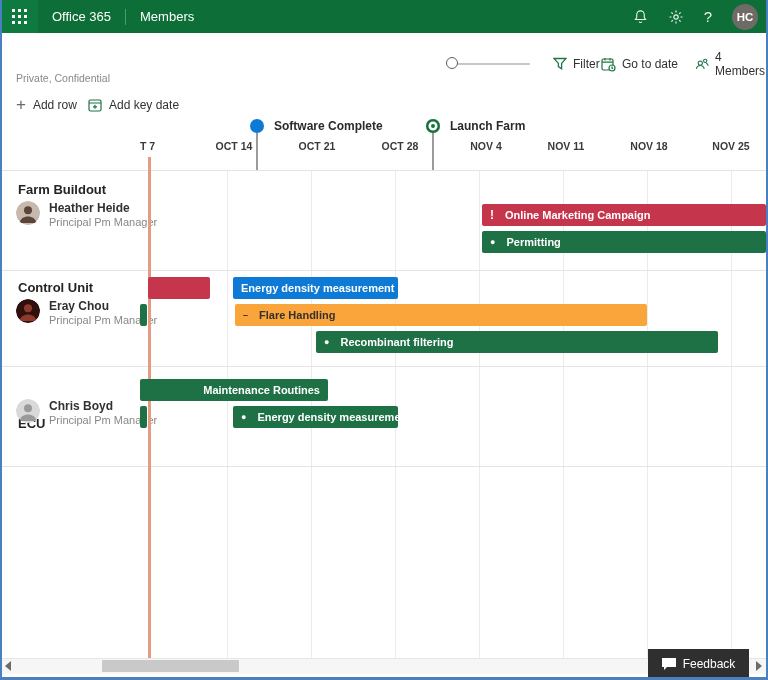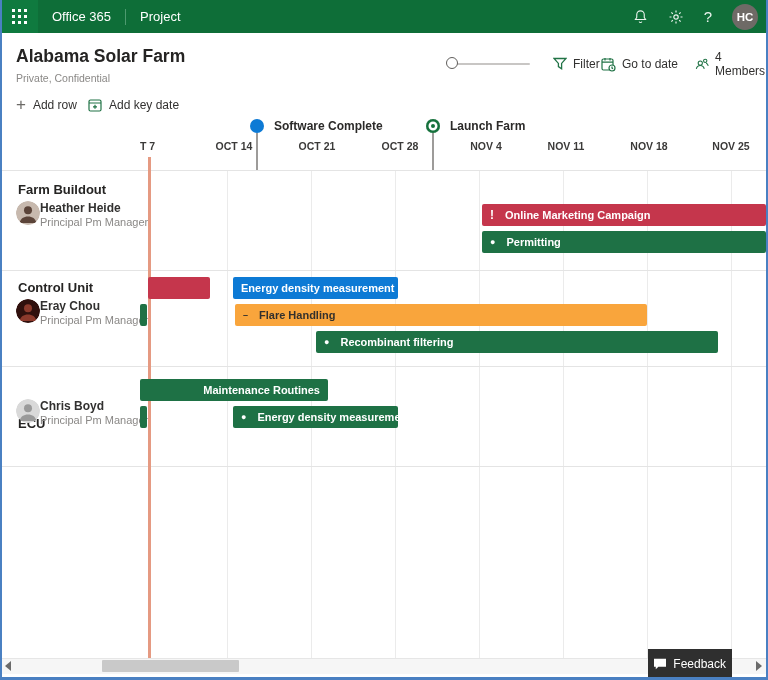--- a/index.html
+++ b/index.html
@@ -42,39 +42,39 @@
   .datelabel{position:absolute;top:140px;font-size:10.5px;font-weight:600;color:#3b3a39;
         transform:translateX(-50%);white-space:nowrap;}
   .datelabel.left{transform:none;}
 
   
   .gridline{position:absolute;top:170px;width:1px;height:488px;background:#ebebeb;}
   .sep{position:absolute;left:0;width:768px;height:1px;background:#e4e4e4;}
   .todayline{position:absolute;top:157px;width:3px;height:501px;z-index:4;}
 
   .group-name{position:absolute;left:18px;font-size:13px;font-weight:700;color:#252423;cursor:pointer;}
-  .person{position:absolute;left:16px;display:flex;cursor:pointer;}
+  .person{position:absolute;left:16px;display:flex;gap:9px;cursor:pointer;}
   .person svg{width:24px;height:24px;border-radius:50%;flex:none;}
   .p-name{font-size:12px;font-weight:600;color:#323130;line-height:14px;}
   .p-role{font-size:11px;color:#8a8886;line-height:14px;}
 
   .bar{position:absolute;height:22px;border-radius:2px;display:flex;align-items:center;
        padding:0 8px;box-sizing:border-box;font-size:11px;font-weight:700;color:#fff;
        white-space:nowrap;overflow:hidden;cursor:pointer;z-index:5;}
   .bar .bicon{margin-right:11px;font-size:9px;line-height:1;flex:none;}
 
   
   .scroll-track{position:absolute;left:0;top:658px;width:768px;height:16px;background:#f6f6f6;
        border-top:1px solid #e6e6e6;box-sizing:border-box;z-index:20;}
   .scroll-thumb{position:absolute;top:660px;height:12px;background:#c9c9c9;border-radius:1px;z-index:21;cursor:pointer;}
   .scroll-arrow{position:absolute;top:661px;width:0;height:0;border-style:solid;z-index:21;cursor:pointer;}
   #sa-left{left:5px;border-width:5px 6px 5px 0;border-color:transparent #6b6b6b transparent transparent;}
   #sa-right{right:6px;border-width:5px 0 5px 6px;border-color:transparent transparent transparent #6b6b6b;}
 
-  .feedback{position:absolute;left:648px;top:649px;width:84px;height:29px;background:#2f2f2f;
+  .feedback{position:absolute;left:648px;top:649px;width:101px;height:29px;background:#2f2f2f;
        color:#fff;font-size:12px;display:flex;align-items:center;justify-content:center;gap:7px;
        z-index:30;cursor:pointer;border:none;}
 </style>
 </head>
 <body>
 
 <div class="page">
   <div class="border-strip" id="bl"></div>
   <div class="border-strip" id="br"></div>
   <div class="border-strip" id="bb"></div>
@@ -90,40 +90,39 @@
             <rect x="6" y="6" width="3" height="3"></rect>
             <rect x="12" y="6" width="3" height="3"></rect>
           <rect x="0" y="12" width="3" height="3"></rect>
             <rect x="6" y="12" width="3" height="3"></rect>
             <rect x="12" y="12" width="3" height="3"></rect>
         </g>
       </svg>
     </button>
     <span class="tb-label">Office 365</span>
     <span class="tb-div"></span>
-    <span class="tb-label">Project</span>
+    <span class="tb-label">Members</span>
     <div class="tb-right">
       <span class="tb-icon">
         <svg width="15" height="15" viewBox="0 0 16 16" fill="none" stroke="#eaf4ee" stroke-width="1.2">
           <path d="M8 2a4 4 0 0 1 4 4v3l1.4 2.2H2.6L4 9V6a4 4 0 0 1 4-4z"></path>
           <path d="M6.6 13.5a1.5 1.5 0 0 0 2.8 0"></path>
         </svg>
       </span>
       <span class="tb-icon">
         <svg width="16" height="16" viewBox="0 0 16 16" fill="none" stroke="#eaf4ee" stroke-width="1.2">
           <circle cx="8" cy="8" r="2.2"></circle>
           <path d="M8 1.5v2M8 12.5v2M1.5 8h2M12.5 8h2M3.4 3.4l1.4 1.4M11.2 11.2l1.4 1.4M12.6 3.4l-1.4 1.4M4.8 11.2l-1.4 1.4"></path>
         </svg>
       </span>
       <span class="tb-icon" style="font-size:15px;">?</span>
       <span class="avatar-top">HC</span>
     </div>
   </div>
 
-  <div class="title">Alabama Solar Farm</div>
   <div class="subtitle">Private, Confidential</div>
 
   <div class="slider-track"></div>
   <div class="slider-knob"></div>
 
   <div class="ctrl" style="left:553px;">
     <svg width="14" height="14" viewBox="0 0 14 14" fill="none" stroke="#217346" stroke-width="1.3">
       <path d="M1 1.5h12L8.6 6.4v5.3L5.4 9.6V6.4z"></path>
     </svg>
     <span>Filter</span>

